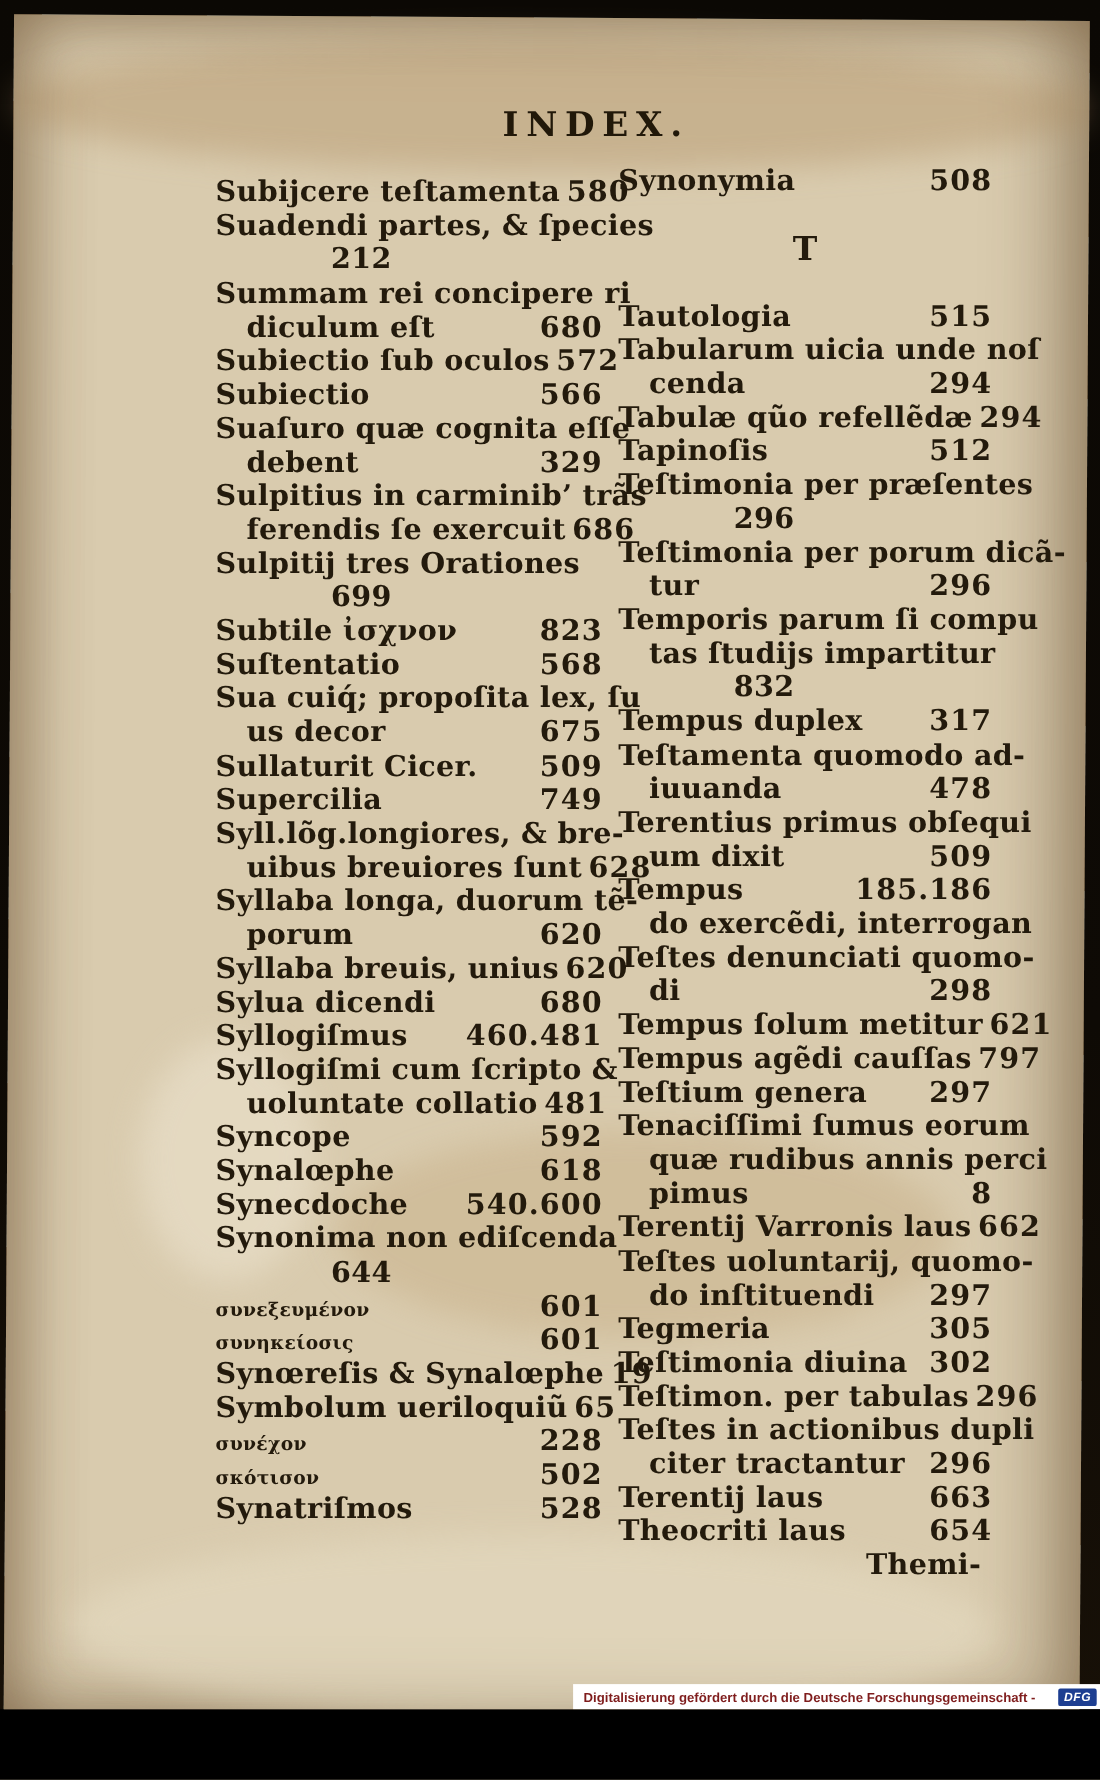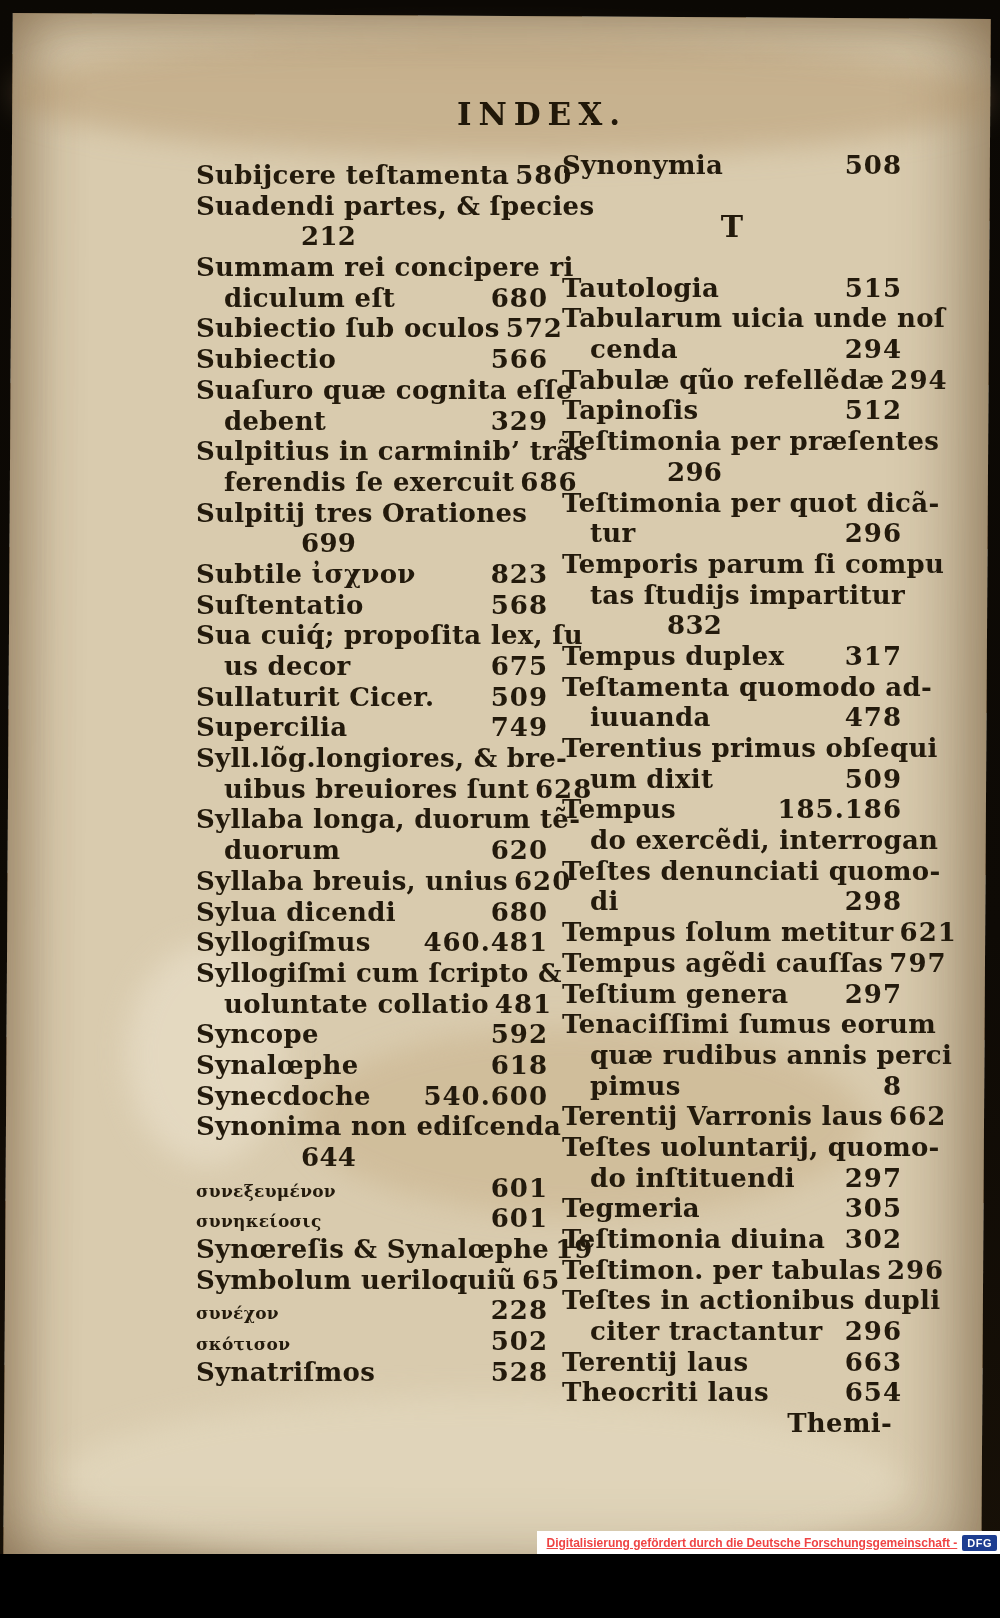--- a/index.html
+++ b/index.html
@@ -39,24 +39,24 @@
   .ind1 .txt{padding-left:28px;}
   .ind2 .txt{padding-left:105px;}
   .greek .txt{font-size:17px;font-weight:bold;text-align:center;}
   .h{justify-content:center;height:92px;align-items:center;font-size:30px;}
   .w{justify-content:flex-end;padding-right:10px;height:38px;}
   #banner{
     position:absolute;right:0;bottom:0;height:23px;background:#ffffff;
     display:flex;align-items:center;gap:5px;padding:0 3px 0 10px;
     font-family:"Liberation Sans","DejaVu Sans",sans-serif;
   }
-  #banner-text{font-size:12px;font-weight:bold;color:#ef4444;white-space:nowrap;text-decoration:underline;}
+  #banner-text{font-size:12px;font-weight:bold;color:#7f1d1d;white-space:nowrap;}
   #dfg-logo{
-    background:#1d3e91;color:#fff;font-size:11px;font-weight:bold;
-    padding:2px 5px;border-radius:2px;letter-spacing:.5px;
+    background:#1d3e91;color:#fff;font-size:11px;font-weight:bold;font-style:italic;
+    padding:2px 5px;border-radius:2px;letter-spacing:.5px;margin-left:16px;
   }
 </style>
 </head>
 <body>
 
 <div id="stage">
   <div id="paper">
     <div class="stain" id="stain-topband"></div>
     <div class="stain" id="stain-midwash"></div>
     <div class="stain" id="stain-leftchip"></div>
@@ -138,21 +138,21 @@
         <span class="txt">Syll.lõg.longiores, &amp; bre-</span>
       </div>
       <div class="line ind1">
         <span class="txt">uibus breuiores ſunt</span>
         <span class="num">628</span>
       </div>
       <div class="line">
         <span class="txt">Syllaba longa, duorum tẽ-</span>
       </div>
       <div class="line ind1">
-        <span class="txt">duorum</span>
+        <span class="txt">porum</span>
         <span class="num">620</span>
       </div>
       <div class="line">
         <span class="txt">Syllaba breuis, unius</span>
         <span class="num">620</span>
       </div>
       <div class="line">
         <span class="txt">Sylua dicendi</span>
         <span class="num">680</span>
       </div>
@@ -241,21 +241,21 @@
         <span class="txt">Tapinoſis</span>
         <span class="num">512</span>
       </div>
       <div class="line">
         <span class="txt">Teſtimonia per præſentes</span>
       </div>
       <div class="line ind2">
         <span class="txt">296</span>
       </div>
       <div class="line">
-        <span class="txt">Teſtimonia per quot dicã-</span>
+        <span class="txt">Teſtimonia per porum dicã-</span>
       </div>
       <div class="line ind1">
         <span class="txt">tur</span>
         <span class="num">296</span>
       </div>
       <div class="line">
         <span class="txt">Temporis parum ſi compu</span>
       </div>
       <div class="line ind1">
         <span class="txt">tas ſtudĳs impartitur</span>

